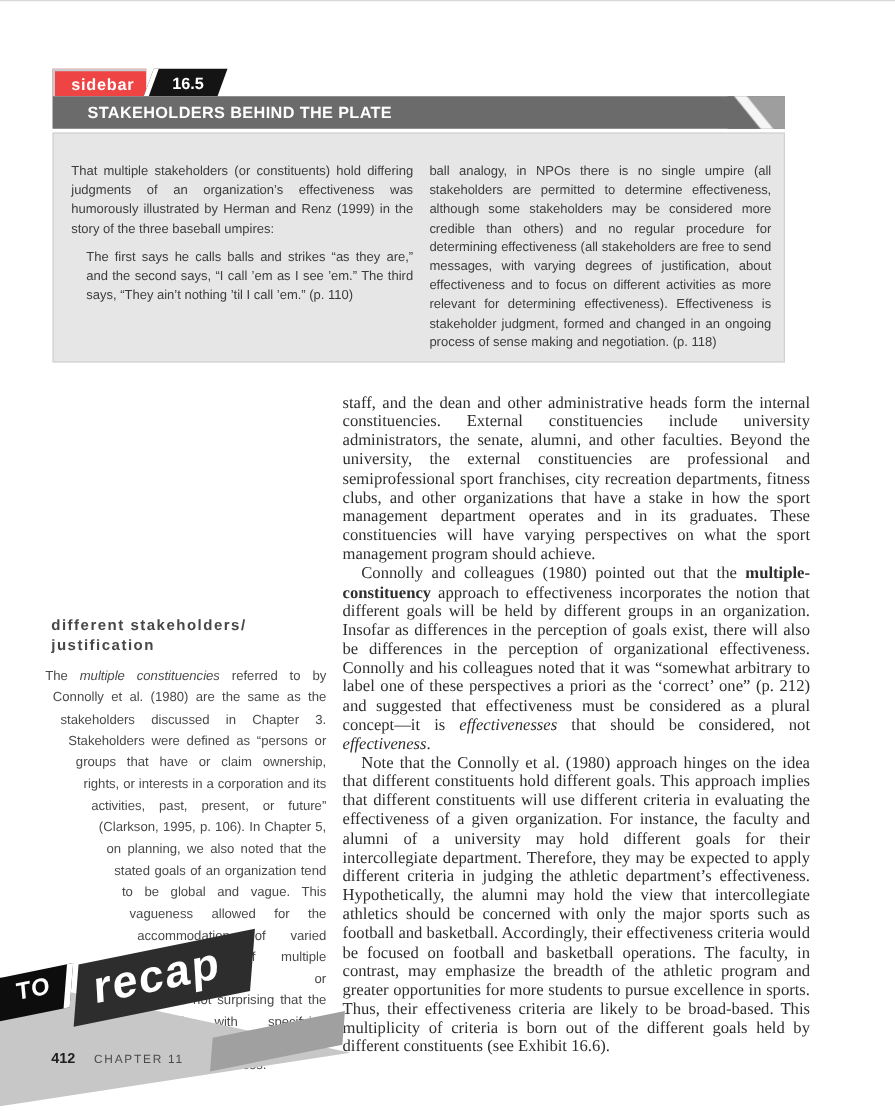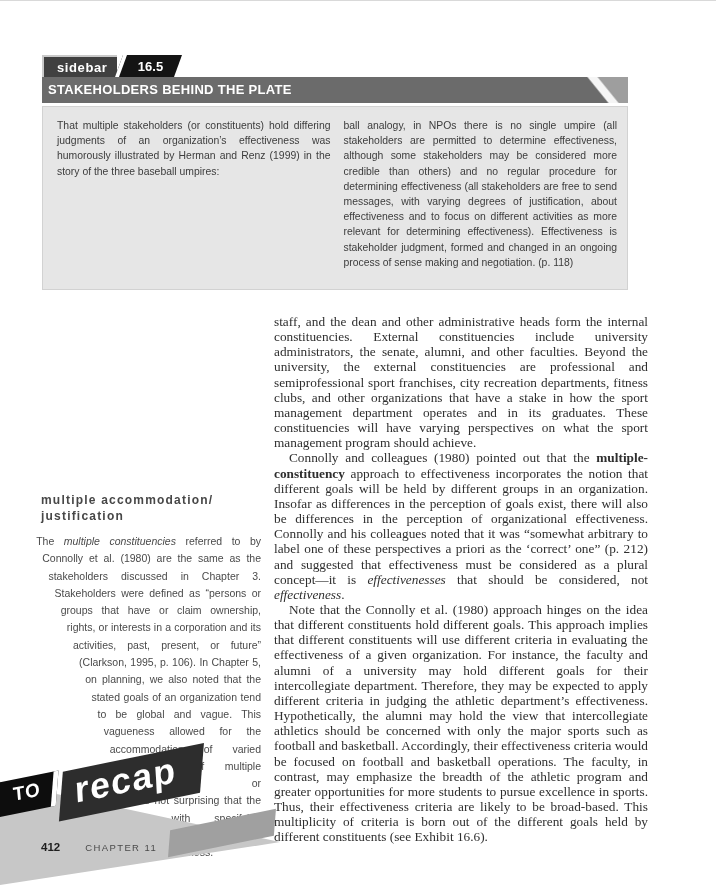--- a/index.html
+++ b/index.html
@@ -2,40 +2,40 @@
 <html><head>
 <meta charset="utf-8">
 <style>
   html,body{margin:0;padding:0;background:#ffffff;}
   .page{position:relative;width:716px;height:896px;background:#fff;overflow:hidden;
         font-family:"Liberation Sans",sans-serif;}
   .top-rule{position:absolute;left:0;top:0;width:716px;height:1px;background:#d9d9d9;}
 
   
   .sidebar-tab{position:absolute;left:42px;top:55px;height:22px;display:flex;align-items:stretch;}
-  .tab-sidebar{background:#404040;color:#fff;font-weight:bold;font-size:13px;letter-spacing:.6px;
+  .tab-sidebar{background:#ef4444;color:#fff;font-weight:bold;font-size:13px;letter-spacing:.6px;
                padding:2px 10px 2px 13px;border-top:2px solid #c9c9c9;border-left:2px solid #c9c9c9;
                display:flex;align-items:center;}
   .tab-number{background:#141414;color:#fff;font-weight:bold;font-size:13px;
               padding:2px 15px;margin-left:2px;transform:skewX(-20deg);
               border-left:4px solid #fff;display:flex;align-items:center;}
   .tab-number span{display:inline-block;transform:skewX(20deg);}
 
   
   .title-bar{position:absolute;left:42px;top:77px;width:586px;height:26px;background:#6b6b6b;
              color:#fff;font-weight:bold;font-size:13px;letter-spacing:.3px;line-height:26px;
-             padding-left:6px;box-sizing:border-box;}
+             padding-left:28px;box-sizing:border-box;}
   .notch{position:absolute;right:0;top:0;width:46px;height:26px;
          background:linear-gradient(51deg,#6b6b6b 38%,#f5f5f5 41%,#f5f5f5 53%,#9e9e9e 56%);}
 
   
   .sidebar-box{position:absolute;left:42px;top:106px;width:586px;height:184px;background:#e6e6e6;
                border:1px solid #d2d2d2;box-sizing:border-box;display:flex;gap:13px;
                padding:11px 10px 8px 14px;color:#3c3c3c;}
-  .sidebar-box .col{flex:1;font-size:10.4px;line-height:15.2px;}
+  .sidebar-box .col{flex:1;font-size:10.4px;line-height:15.2px;margin-top:12px;}
   .box-p{margin:0 0 8px 0;text-align:justify;}
   .box-quote{margin:0 0 8px 12px;text-align:justify;}
 
   
   .main-text{position:absolute;left:177px;top:314px;width:471px;
              font-family:Liberation Serif, serif;font-size:13.3px;line-height:15.15px;
              color:#2e2e2e;text-align:justify;}
   .main-text p{margin:0;}
   .main-text p.indent{text-indent:15px;}
   .wrap-spacer{float:left;width:97px;height:378px;margin-top:152px;}
@@ -61,21 +61,21 @@
           transform:rotate(-11.5deg);transform-origin:left top;}
   .to-chip{background:#0d0d0d;transform:skewX(-16deg);padding:4px 12px 8px 18px;
            border-right:5px solid #fff;margin-right:2px;}
   .to-chip span{display:inline-block;transform:skewX(10deg);color:#fff;font-weight:bold;
                 font-size:19px;letter-spacing:1px;}
   .recap-chip{background:#2d2d2d;transform:skewX(-16deg);padding:0 26px 6px 14px;margin-top:2px;}
   .recap-chip span{display:inline-block;transform:skewX(8deg);color:#fff;font-weight:bold;
                    font-size:36px;letter-spacing:1.5px;line-height:42px;}
 
   
-  .footer{position:absolute;left:41px;top:841px;display:flex;align-items:baseline;gap:25px;}
+  .footer{position:absolute;left:41px;top:841px;display:flex;align-items:baseline;gap:15px;}
   .page-number{font-weight:bold;font-size:11.5px;color:#1e1e1e;}
   .chapter-label{font-size:9.5px;letter-spacing:1.4px;color:#4a4a4a;}
 </style>
 </head>
 <body>
 
 <div class="page">
   <div class="top-rule"></div>
 
   <div class="sidebar-tab">
@@ -86,36 +86,37 @@
   </div>
 
   <div class="title-bar">
     <span>STAKEHOLDERS BEHIND THE PLATE</span>
     <span class="notch"></span>
   </div>
 
   <div class="sidebar-box">
     <div class="col">
       <p class="box-p">That multiple stakeholders (or constituents) hold differing judgments of an organization’s effectiveness was humorously illustrated by Herman and Renz (1999) in the story of the three baseball umpires:</p>
+      <p class="box-quote">The first says he calls balls and strikes “as they are,” and the second says, “I call ’em as I see ’em.” The third says, “They ain’t nothing ’til I call ’em.” (p. 110)</p>
     </div>
     <div class="col">
       <p class="box-p">ball analogy, in NPOs there is no single umpire (all stakeholders are permitted to determine effectiveness, although some stakeholders may be considered more credible than others) and no regular procedure for determining effectiveness (all stakeholders are free to send messages, with varying degrees of justification, about effectiveness and to focus on different activities as more relevant for determining effectiveness). Effectiveness is stakeholder judgment, formed and changed in an ongoing process of sense making and negotiation. (p. 118)</p>
     </div>
   </div>
 
   <div class="main-text">
     <div class="wrap-spacer"></div>
     <p>staff, and the dean and other administrative heads form the internal constituencies. External constituencies include university administrators, the senate, alumni, and other faculties. Beyond the university, the external constituencies are professional and semiprofessional sport franchises, city recreation departments, fitness clubs, and other organizations that have a stake in how the sport management department operates and in its graduates. These constituencies will have varying perspectives on what the sport management program should achieve.</p>
     <p class="indent"><span>Connolly and colleagues (1980) pointed out that the </span><span class="seg-b">multiple-constituency</span><span> approach to effectiveness incorporates the notion that different goals will be held by different groups in an organization. Insofar as differences in the perception of goals exist, there will also be differences in the perception of organizational effectiveness. Connolly and his colleagues noted that it was “somewhat arbitrary to label one of these perspectives a priori as the ‘correct’ one” (p. 212) and suggested that effectiveness must be considered as a plural concept—it is </span><span class="seg-i">effectivenesses</span><span> that should be considered, not </span><span class="seg-i">effectiveness</span><span>.</span></p>
     <p class="indent">Note that the Connolly et al. (1980) approach hinges on the idea that different constituents hold different goals. This approach implies that different constituents will use different criteria in evaluating the effectiveness of a given organization. For instance, the faculty and alumni of a university may hold different goals for their intercollegiate department. Therefore, they may be expected to apply different criteria in judging the athletic department’s effectiveness. Hypothetically, the alumni may hold the view that intercollegiate athletics should be concerned with only the major sports such as football and basketball. Accordingly, their effectiveness criteria would be focused on football and basketball operations. The faculty, in contrast, may emphasize the breadth of the athletic program and greater opportunities for more students to pursue excellence in sports. Thus, their effectiveness criteria are likely to be broad-based. This multiplicity of criteria is born out of the different goals held by different constituents (see Exhibit 16.6).</p>
   </div>
 
   <div class="glossary">
     <div class="g-term">
-      <span>multiple accommodation/</span>
+      <span>different stakeholders/</span>
       <span>justification</span>
     </div>
     <div class="g-body"><span class="g-diag"></span><span><span>The </span><span class="seg-i">multiple constituencies</span><span> referred to by Connolly et al. (1980) are the same as the stakeholders discussed in Chapter 3. Stakeholders were defined as “persons or groups that have or claim ownership, rights, or interests in a corporation and its activities, past, present, or future” (Clarkson, 1995, p. 106). In Chapter 5, on planning, we also noted that the stated goals of an organization tend to be global and vague. This vagueness allowed for the accommodation of varied expectations of multiple stakeholders or constituencies. Thus it is not surprising that the problems associated with specifying organizational goals also arise in the case of evaluating organizational effectiveness.</span></span></div>
   </div>
 
   <div class="recap-zone">
     <div class="wedge-light"></div>
     <div class="wedge-tail"></div>
     <div class="ribbon">
       <span class="to-chip"><span>TO</span></span>

